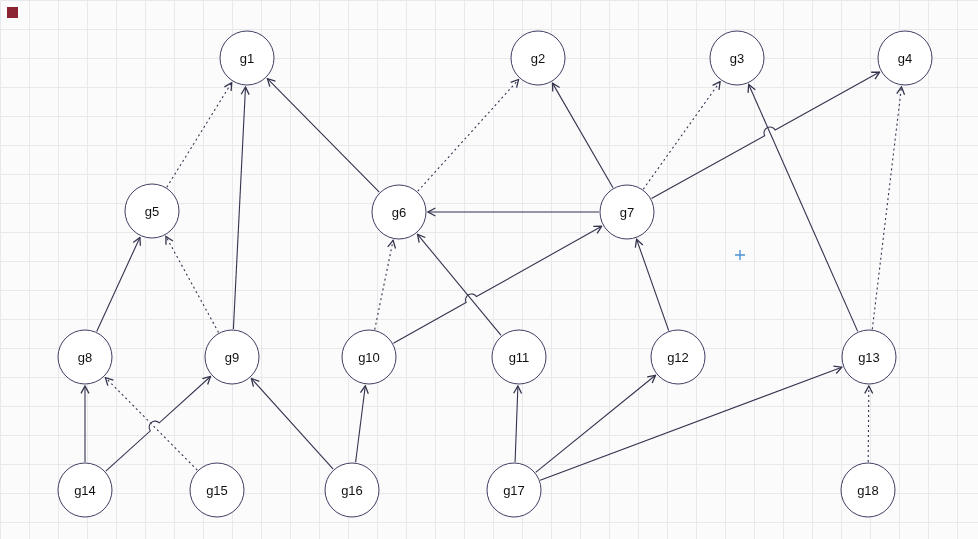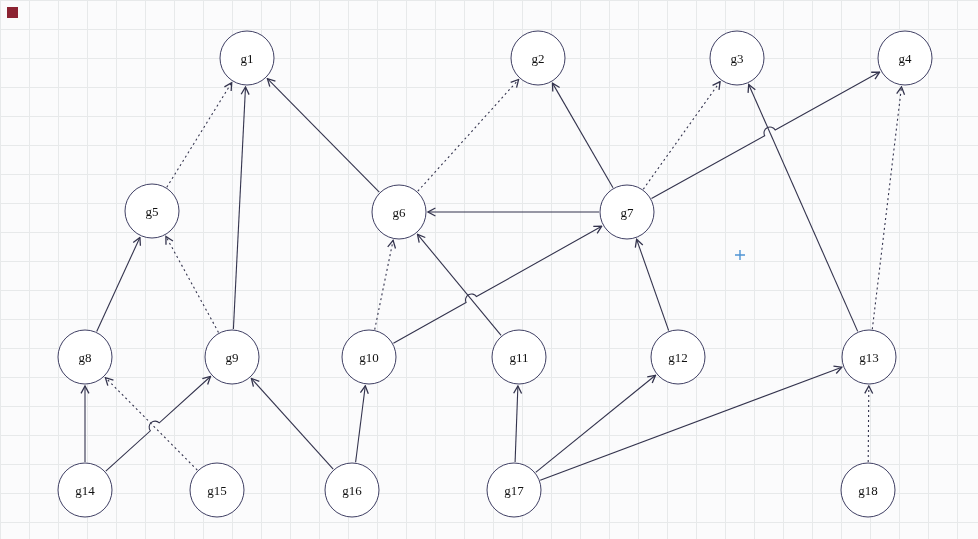--- a/index.html
+++ b/index.html
@@ -7,21 +7,20 @@
   #canvas {
     position: relative;
     width: 978px;
     height: 539px;
     overflow: hidden;
     background-color: #fbfbfc;
     background-image:
       linear-gradient(to right, #e7e9ea 1px, transparent 1px),
       linear-gradient(to bottom, #e7e9ea 1px, transparent 1px);
     background-size: 29px 29px;
-    font-family: Liberation Serif, serif;
   }
   #graph-svg { position: absolute; left: 0; top: 0; }
   #origin-marker {
     position: absolute; left: 7px; top: 7px;
     width: 11px; height: 11px;
   }
   .node-circle { cursor: pointer; }
   .node-label { pointer-events: none; user-select: none; }
 </style>
 </head>

